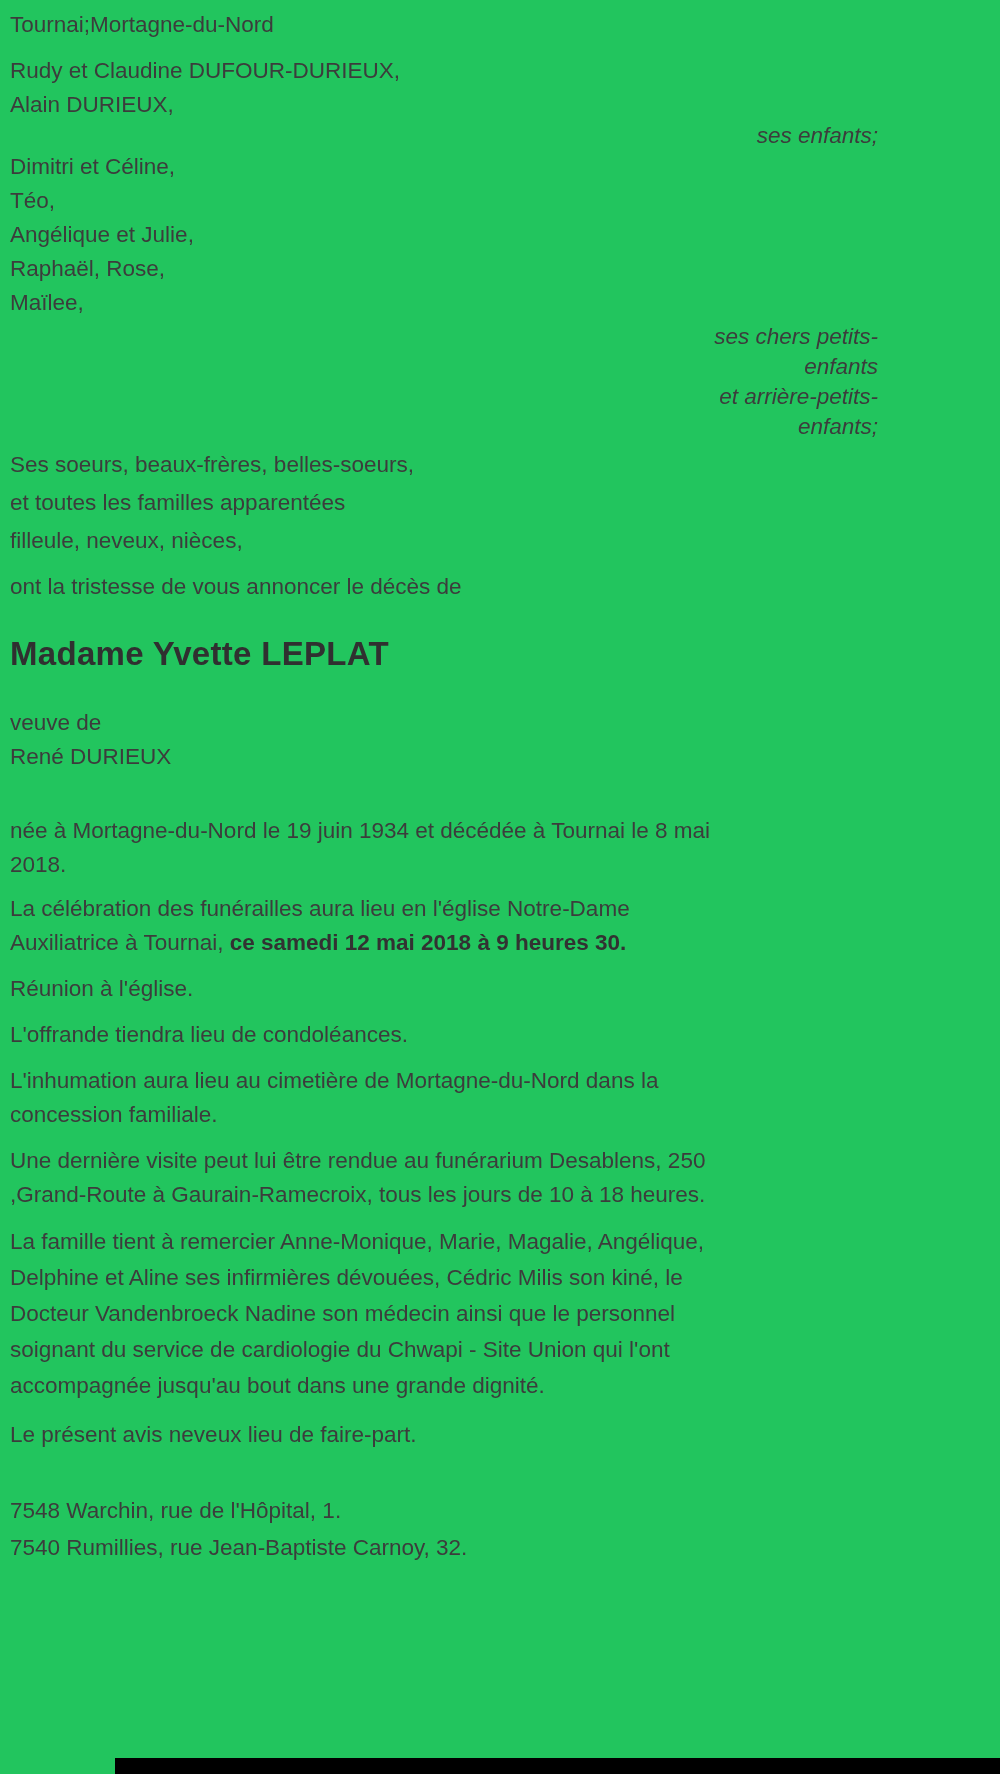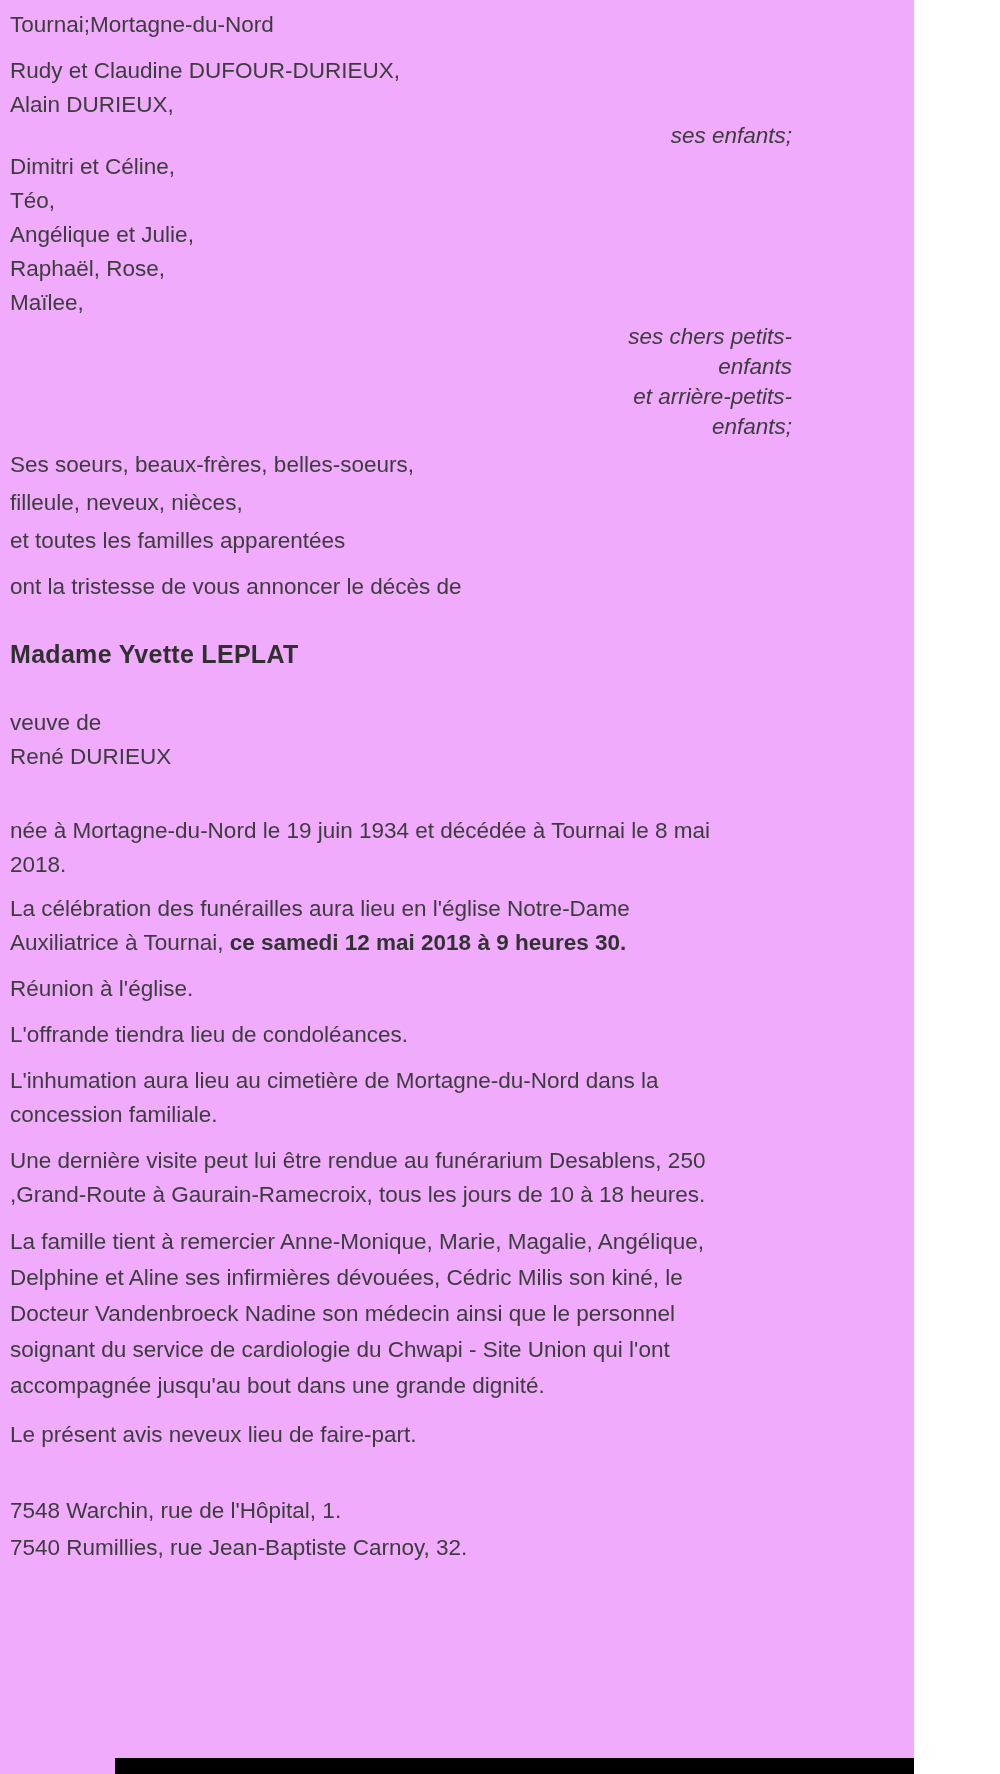--- a/index.html
+++ b/index.html
@@ -4,23 +4,23 @@
 <style>
   * { margin: 0; padding: 0; box-sizing: border-box; }
   html, body { background: #ffffff; }
   body {
     width: 1000px;
     font-family: "Liberation Sans", "DejaVu Sans", sans-serif;
     color: #3c3c3c;
   }
   .page {
     position: relative;
-    width: 914px;
+    width: 1000px;
     height: 1774px;
-    background: #f0abfc;
+    background: #22c55e;
     overflow: hidden;
   }
   .content {
     padding: 8px 122px 0 10px;
     font-size: 22.5px;
     line-height: 34px;
   }
   .lines > div { white-space: nowrap; }
   .nowrap { white-space: nowrap; }
   .block { display: block; }
@@ -34,21 +34,21 @@
     text-align: right;
     line-height: 30px;
     margin-top: 2px;
   }
   .relation-multi > div { white-space: nowrap; }
   .children-block { margin-top: 12px; }
   .family-block { line-height: 38px; margin-top: 4px; }
   .announcement { margin-top: 10px; }
   .deceased-name {
     margin-top: 26px;
-    font-size: 25px;
+    font-size: 33px;
     line-height: 48px;
     font-weight: 700;
     color: #303030;
     letter-spacing: 0.3px;
   }
   .widow-block { margin-top: 28px; }
   .birth-death { margin-top: 40px; }
   .para { margin-top: 12px; }
   .para-tight { margin-top: 10px; }
   .thanks-block { margin-top: 12px; line-height: 36px; }
@@ -89,22 +89,22 @@
 
     <div class="relation-multi">
         <div>ses chers petits-</div>
         <div>enfants</div>
         <div>et arrière-petits-</div>
         <div>enfants;</div>
       </div>
 
     <div class="lines family-block">
         <div>Ses soeurs, beaux-frères, belles-soeurs,</div>
+        <div>et toutes les familles apparentées</div>
         <div>filleule, neveux, nièces,</div>
-        <div>et toutes les familles apparentées</div>
       </div>
 
     <div class="announcement nowrap">ont la tristesse de vous annoncer le décès de</div>
 
     <h1 class="deceased-name nowrap">Madame Yvette LEPLAT</h1>
 
     <div class="lines widow-block">
         <div>veuve de</div>
         <div>René DURIEUX</div>
       </div>

